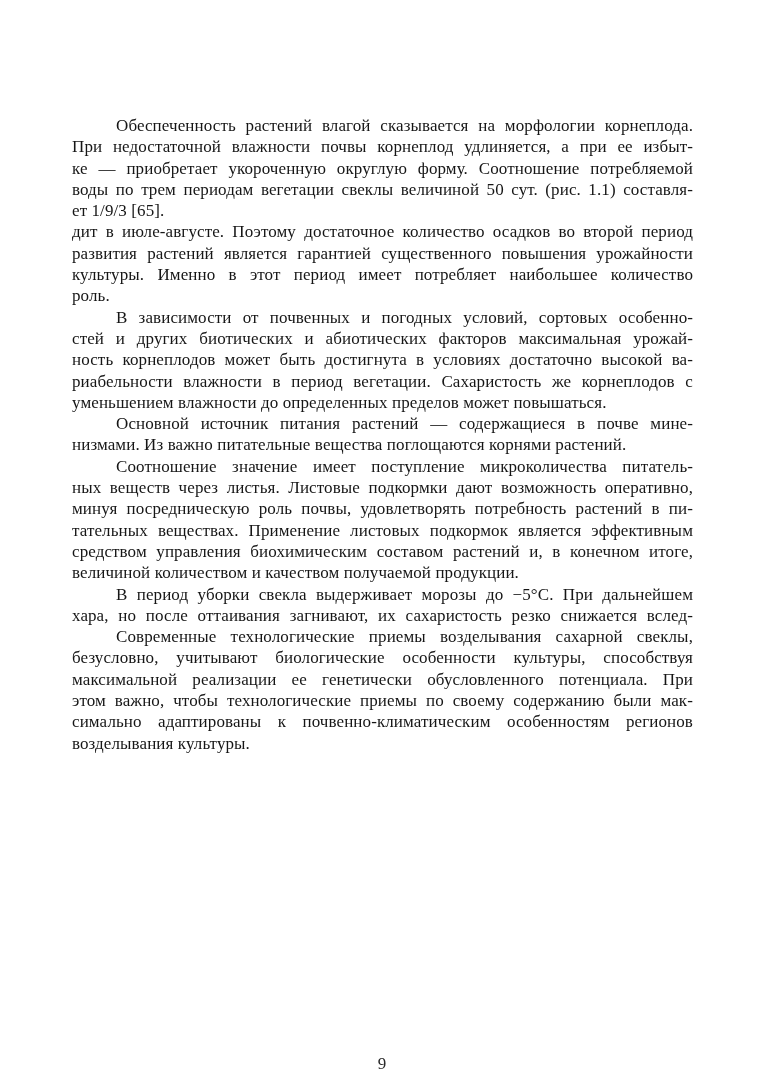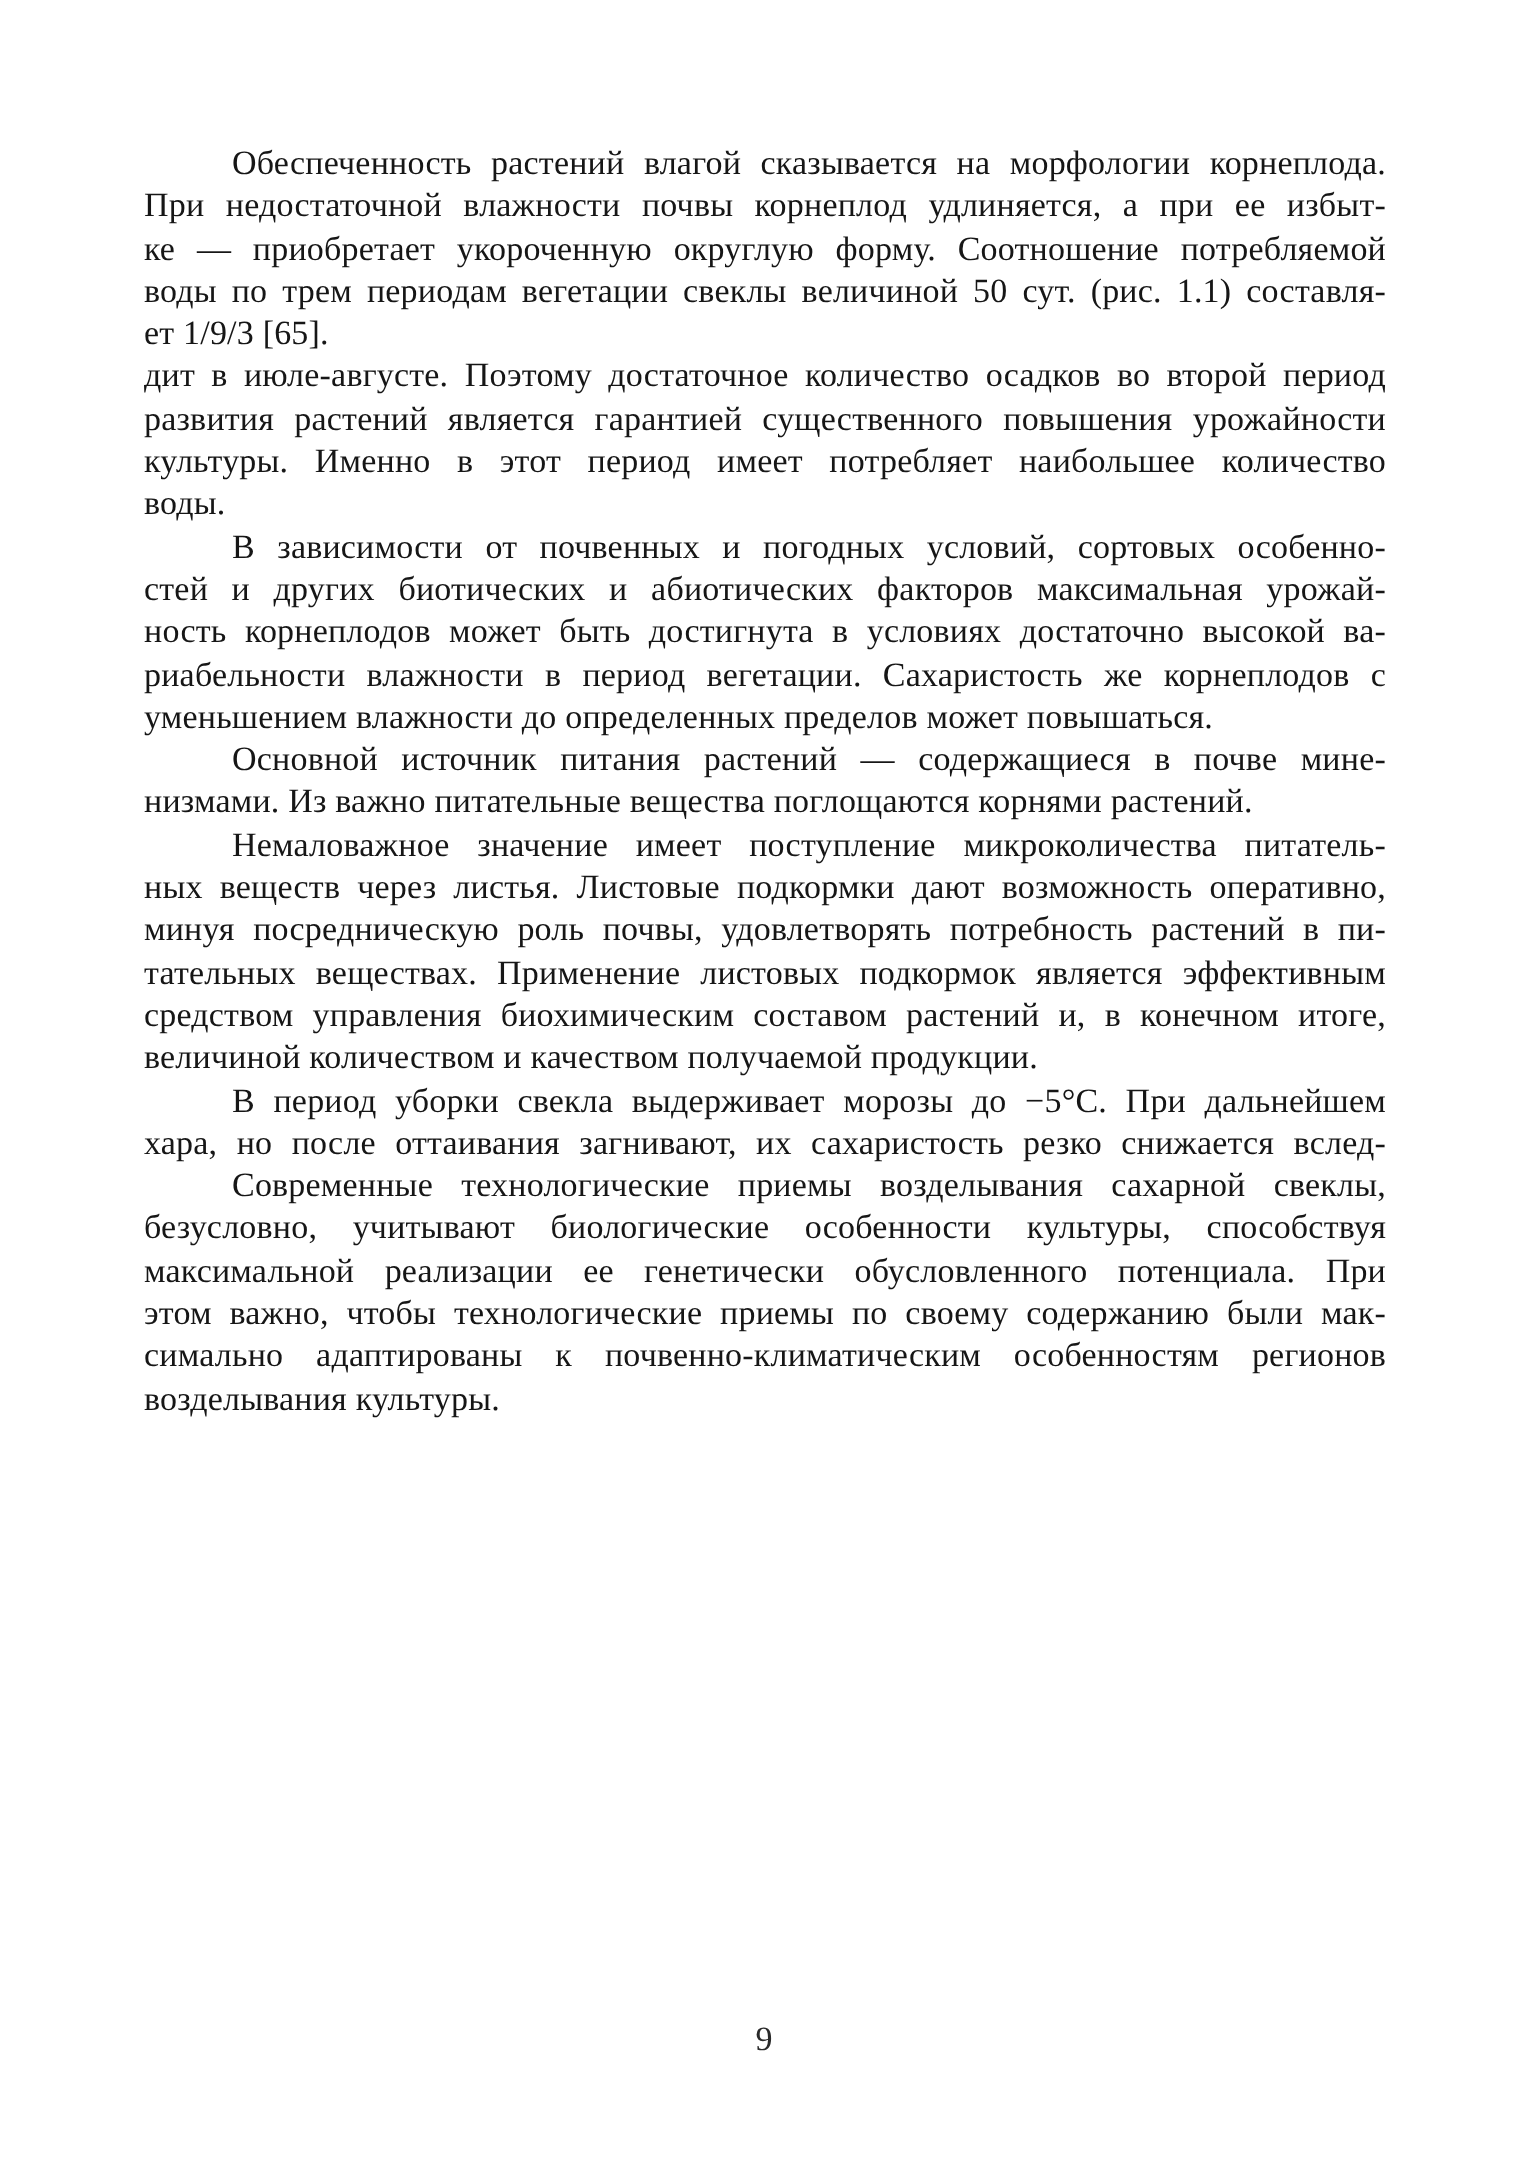--- a/index.html
+++ b/index.html
@@ -12,20 +12,21 @@
     background: #ffffff;
     position: relative;
     overflow: hidden;
     font-family: "Liberation Serif", "DejaVu Serif", serif;
     color: #161616;
   }
   .page {
     position: absolute;
     inset: 0;
     background: #ffffff;
+    margin-top: 44px;
   }
   .text-block {
     position: absolute;
     left: 72px;
     top: 71px;
     width: 621px;
   }
   .paragraph {
     margin: 0;
     padding: 0;
@@ -64,35 +65,35 @@
         <div class="line first">Обеспеченность растений влагой сказывается на морфологии корнеплода.</div>
         <div class="line">При недостаточной влажности почвы корнеплод удлиняется, а при ее избыт-</div>
         <div class="line">ке — приобретает укороченную округлую форму. Соотношение потребляемой</div>
         <div class="line">воды по трем периодам вегетации свеклы величиной 50 сут. (рис. 1.1) составля-</div>
         <div class="line last">ет 1/9/3 [65].</div>
       </div>
       <div class="paragraph">
         <div class="line">дит в июле-августе. Поэтому достаточное количество осадков во второй период</div>
         <div class="line">развития растений является гарантией существенного повышения урожайности</div>
         <div class="line">культуры. Именно в этот период имеет потребляет наибольшее количество</div>
-        <div class="line last">воды.</div>
+        <div class="line last">роль.</div>
       </div>
       <div class="paragraph">
         <div class="line first">В зависимости от почвенных и погодных условий, сортовых особенно-</div>
         <div class="line">стей и других биотических и абиотических факторов максимальная урожай-</div>
         <div class="line">ность корнеплодов может быть достигнута в условиях достаточно высокой ва-</div>
         <div class="line">риабельности влажности в период вегетации. Сахаристость же корнеплодов с</div>
         <div class="line last">уменьшением влажности до определенных пределов может повышаться.</div>
       </div>
       <div class="paragraph">
         <div class="line first">Основной источник питания растений — содержащиеся в почве мине-</div>
         <div class="line last">низмами. Из важно питательные вещества поглощаются корнями растений.</div>
       </div>
       <div class="paragraph">
-        <div class="line first">Немаловажное значение имеет поступление микроколичества питатель-</div>
+        <div class="line first">Соотношение значение имеет поступление микроколичества питатель-</div>
         <div class="line">ных веществ через листья. Листовые подкормки дают возможность оперативно,</div>
         <div class="line">минуя посредническую роль почвы, удовлетворять потребность растений в пи-</div>
         <div class="line">тательных веществах. Применение листовых подкормок является эффективным</div>
         <div class="line">средством управления биохимическим составом растений и, в конечном итоге,</div>
         <div class="line last">величиной количеством и качеством получаемой продукции.</div>
       </div>
       <div class="paragraph">
         <div class="line first">В период уборки свекла выдерживает морозы до −5°С. При дальнейшем</div>
         <div class="line">хара, но после оттаивания загнивают, их сахаристость резко снижается вслед-</div>
       </div>

